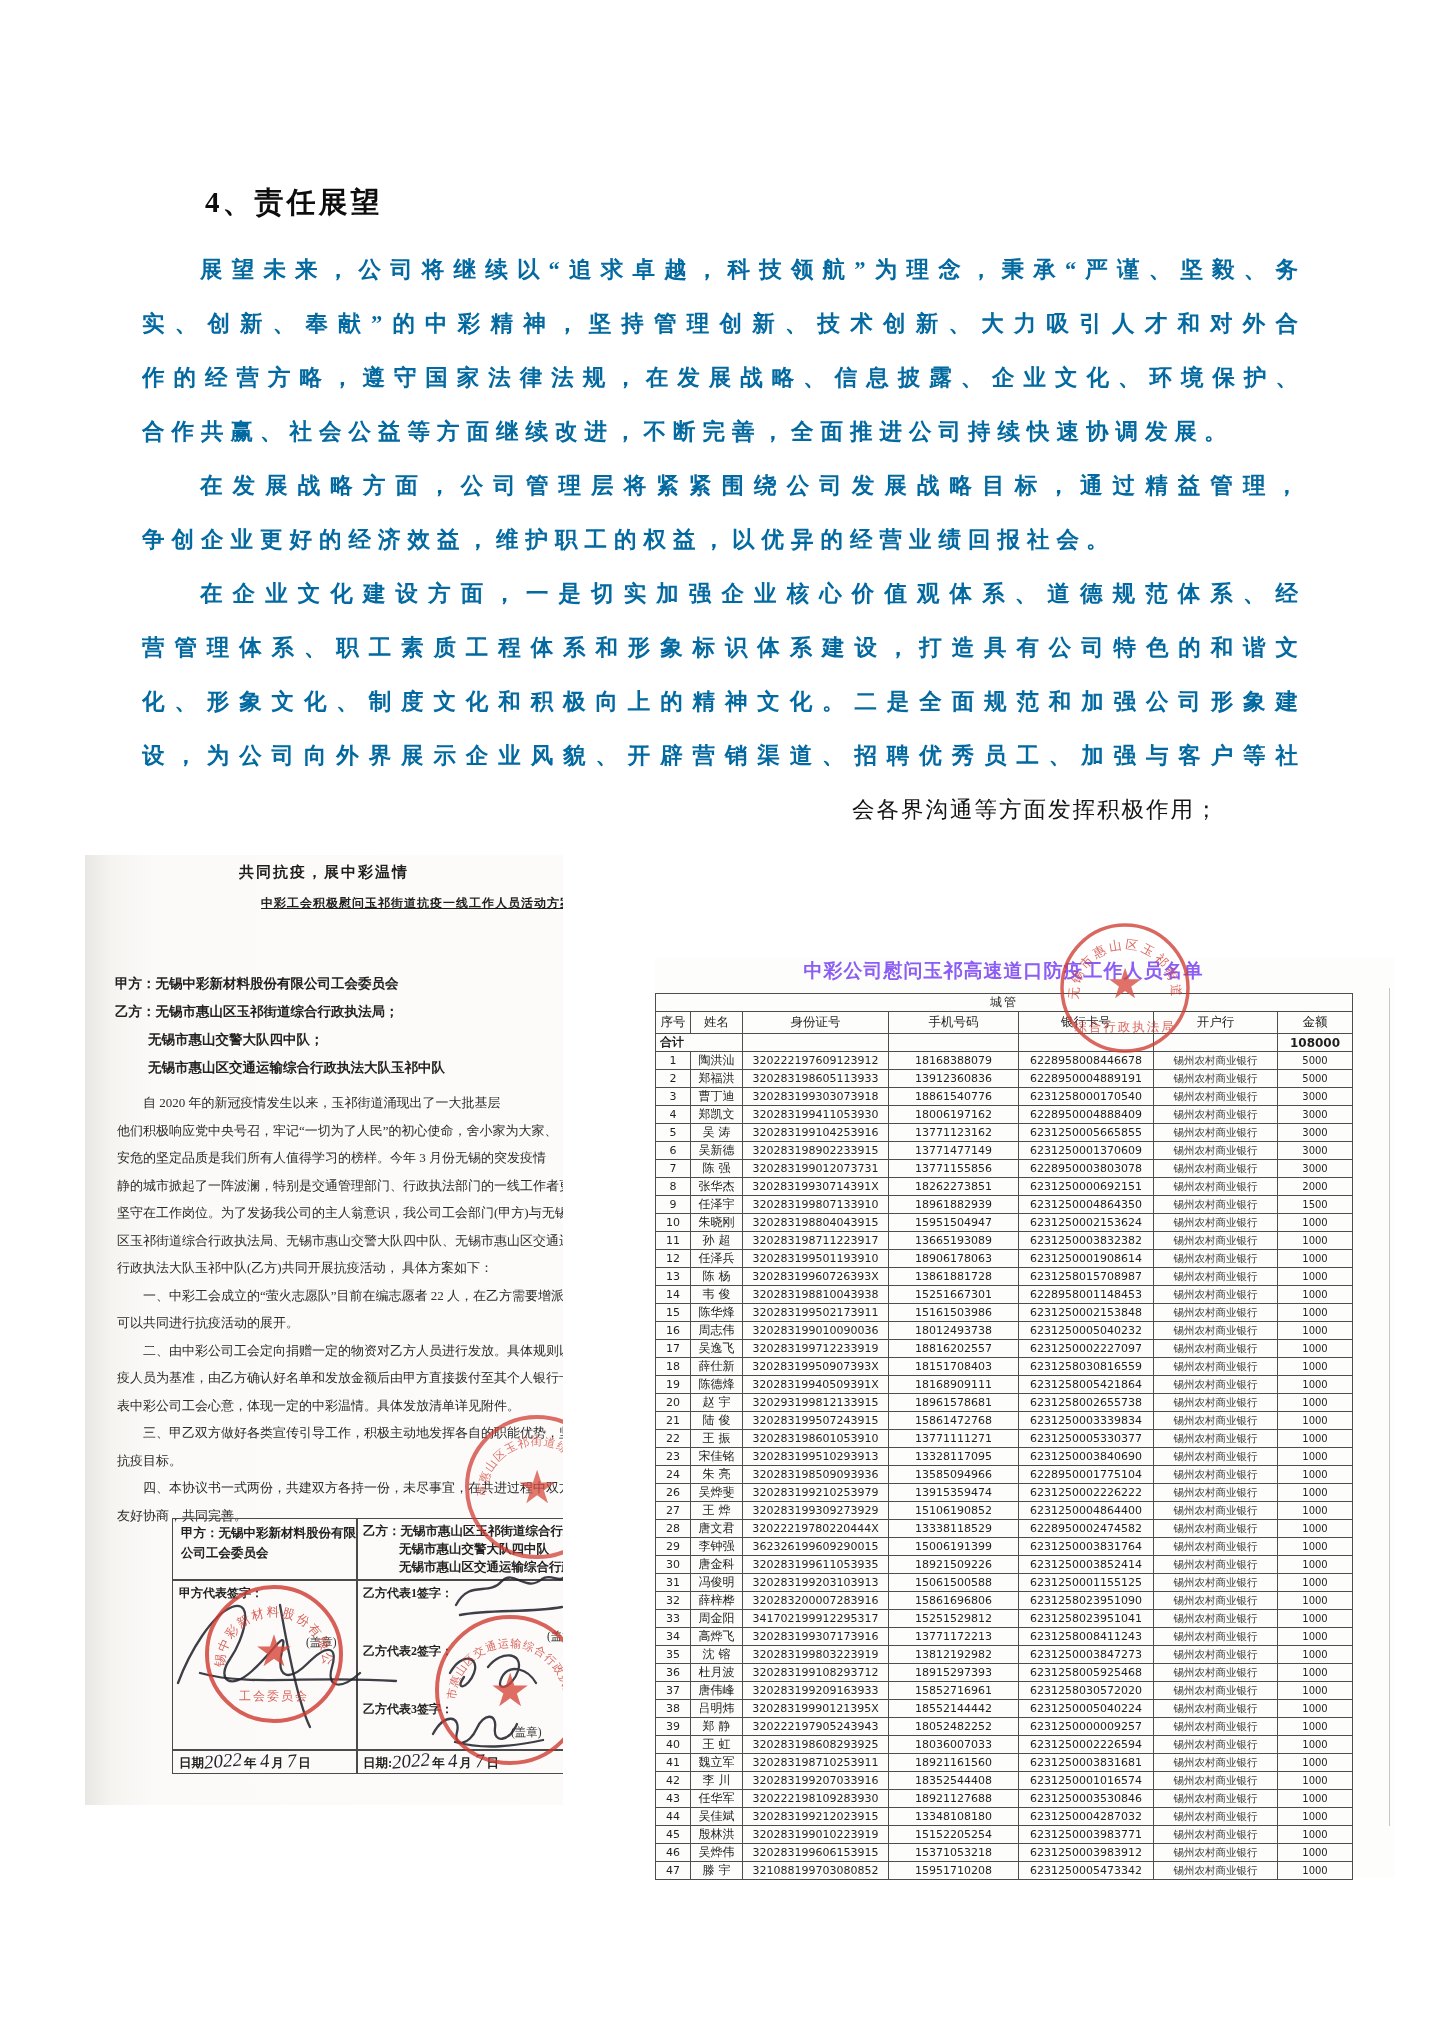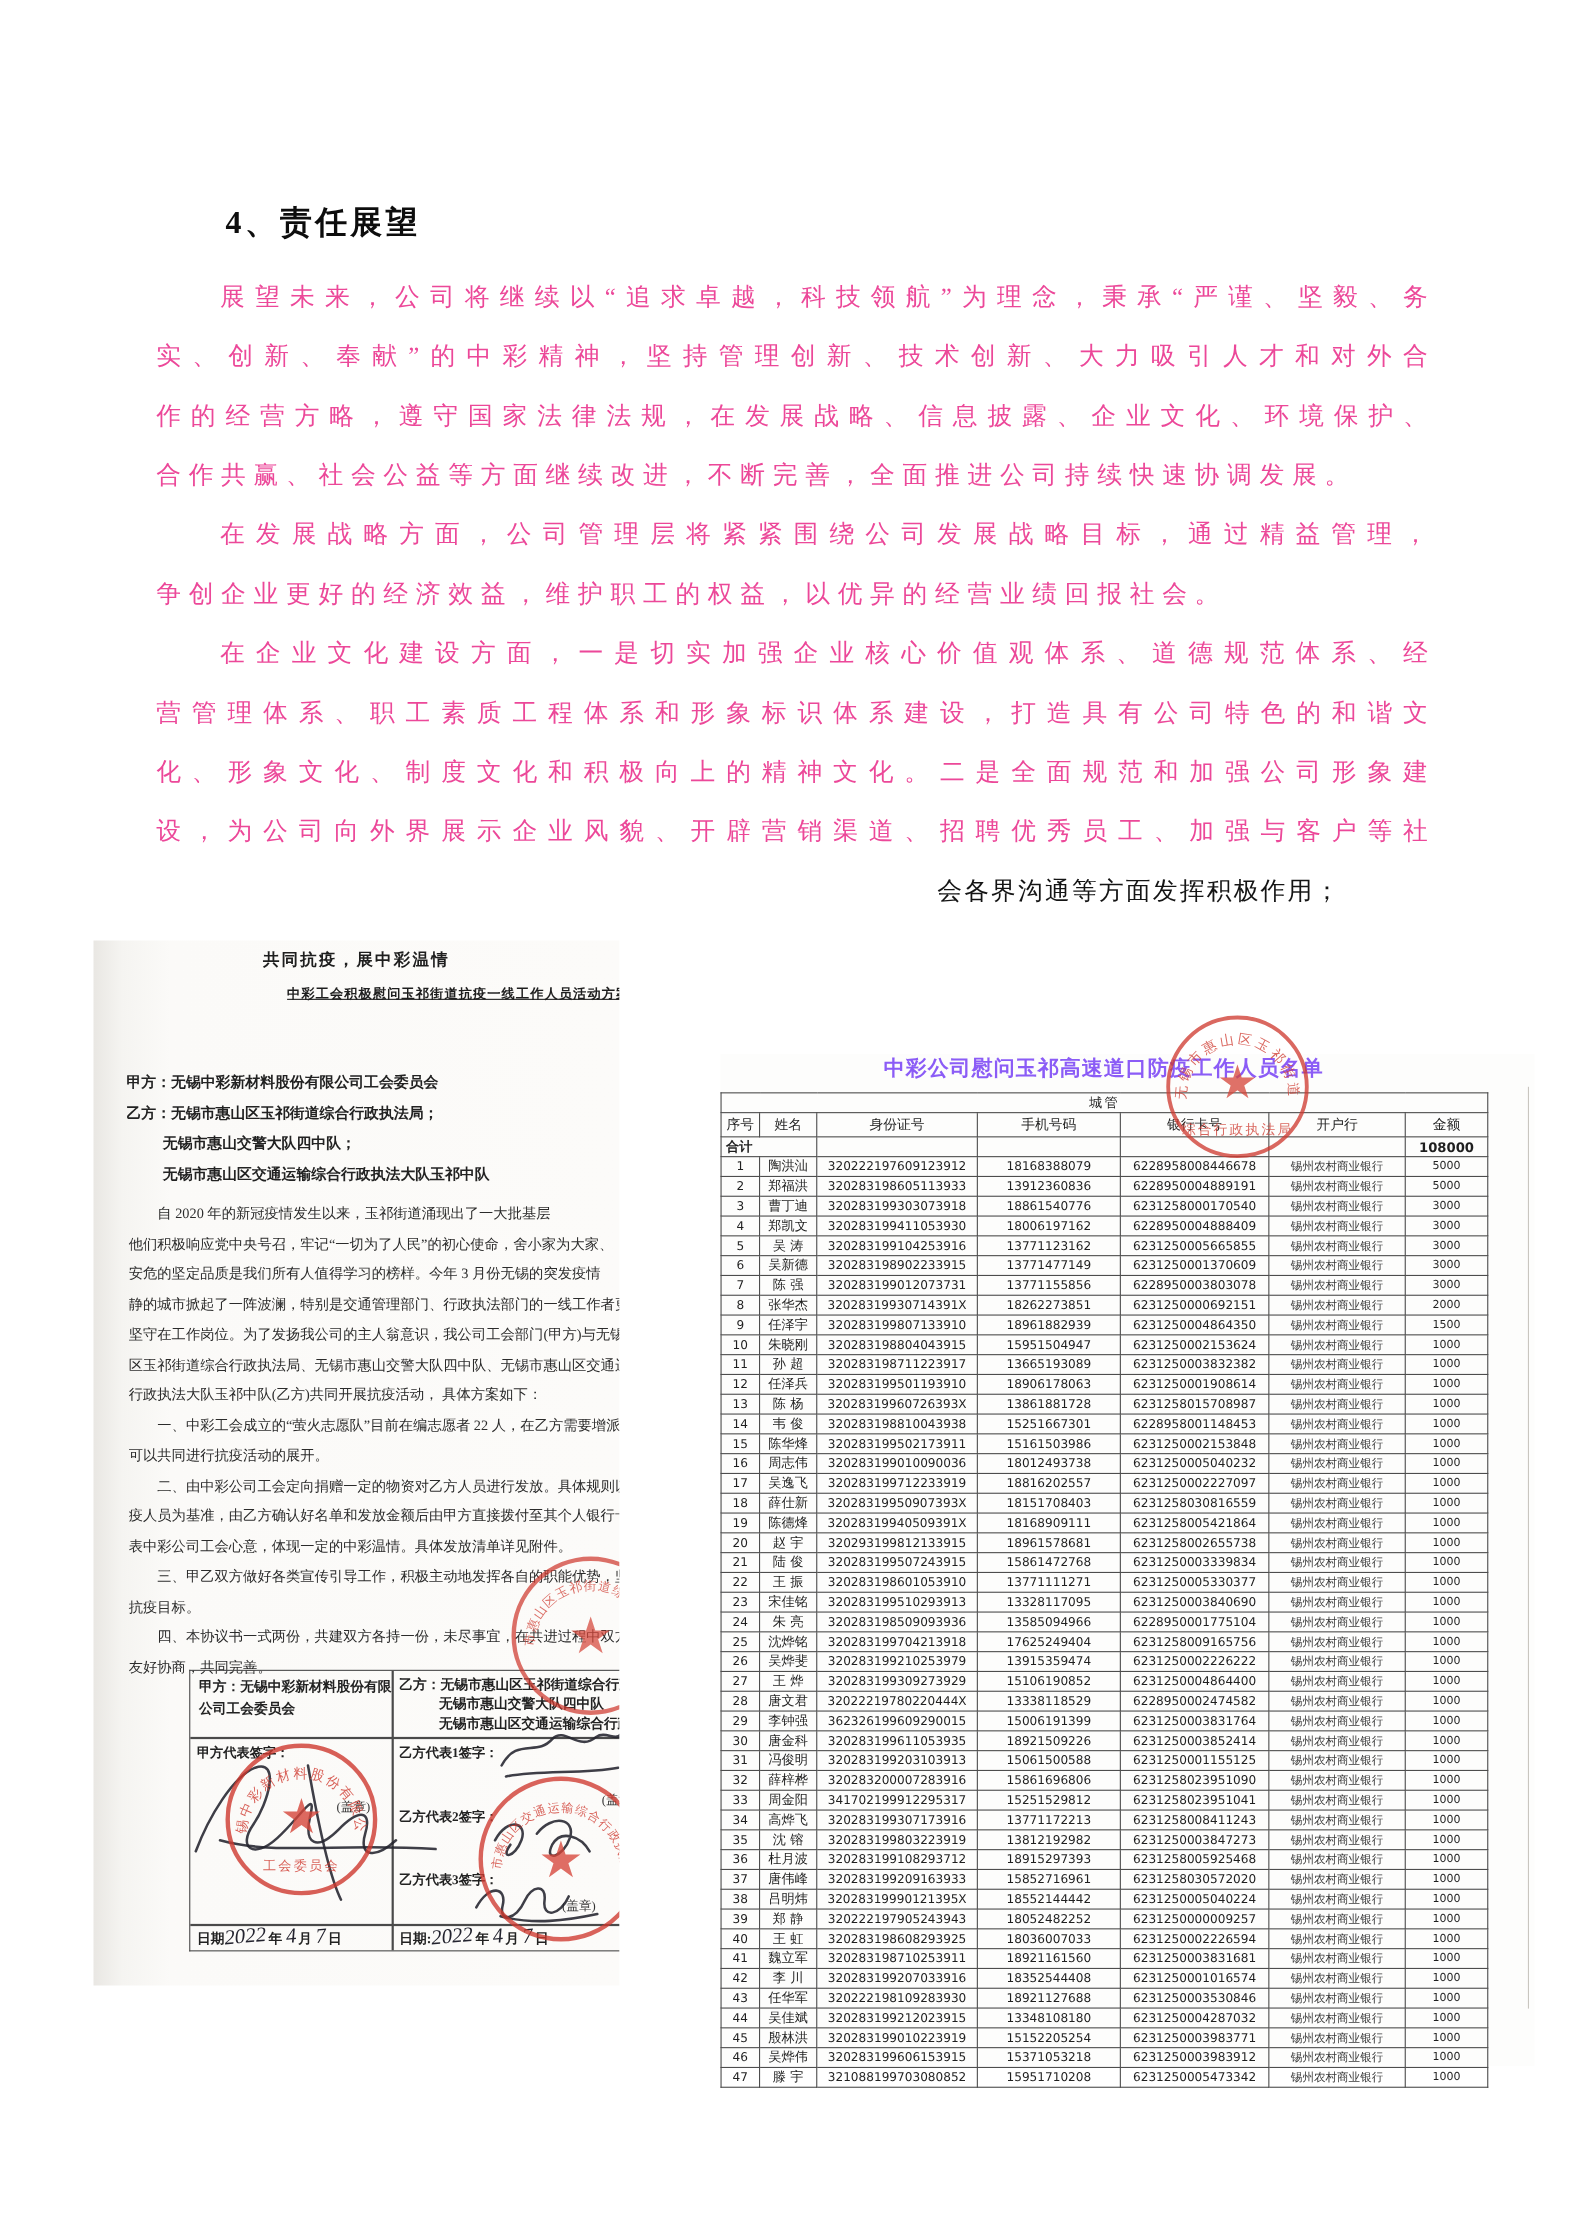--- a/index.html
+++ b/index.html
@@ -3,21 +3,21 @@
 <meta charset="utf-8">
 <style>
   html,body{margin:0;padding:0;background:#ffffff;}
   .page{position:relative;width:1440px;height:2036px;background:#ffffff;overflow:hidden;
         font-family:"Liberation Serif","DejaVu Serif",serif;color:#111;}
 
   
   .heading{position:absolute;left:205px;top:183px;font-size:29px;font-weight:bold;
            letter-spacing:3px;color:#0d0d0d;}
   .main-text{position:absolute;left:142px;top:243px;width:1163px;font-size:22.5px;
-             line-height:54px;letter-spacing:7px;color:#ec4899;}
+             line-height:54px;letter-spacing:7px;color:#0369a1;font-weight:bold;}
   .tline{text-align:justify;text-align-last:justify;white-space:nowrap;overflow:hidden;}
   .tline.indent{text-indent:58px;}
   .tline.plast{text-align-last:left;}
   .wrap-line{position:absolute;left:852px;top:794px;font-size:22.5px;letter-spacing:2px;
              color:#141414;white-space:nowrap;}
 
   
   .agreement{position:absolute;left:85px;top:855px;width:478px;height:950px;overflow:hidden;
              background:linear-gradient(90deg,#e9e7e3 0px,#f5f4f1 26px,#fbfaf8 70px,#fcfbf9 100%);
              font-family:"Liberation Serif","DejaVu Serif",serif;color:#252525;}
@@ -438,29 +438,20 @@
           <tr>
             <td class="c-no">24</td>
             <td class="c-name">朱 亮</td>
             <td class="c-id">320283198509093936</td>
             <td class="c-phone">13585094966</td>
             <td class="c-card">6228950001775104</td>
             <td class="c-bank">锡州农村商业银行</td>
             <td class="c-amt">1000</td>
           </tr>
           <tr>
-            <td class="c-no">25</td>
-            <td class="c-name">沈烨铭</td>
-            <td class="c-id">320283199704213918</td>
-            <td class="c-phone">17625249404</td>
-            <td class="c-card">6231258009165756</td>
-            <td class="c-bank">锡州农村商业银行</td>
-            <td class="c-amt">1000</td>
-          </tr>
-          <tr>
             <td class="c-no">26</td>
             <td class="c-name">吴烨斐</td>
             <td class="c-id">320283199210253979</td>
             <td class="c-phone">13915359474</td>
             <td class="c-card">6231250002226222</td>
             <td class="c-bank">锡州农村商业银行</td>
             <td class="c-amt">1000</td>
           </tr>
           <tr>
             <td class="c-no">27</td>

